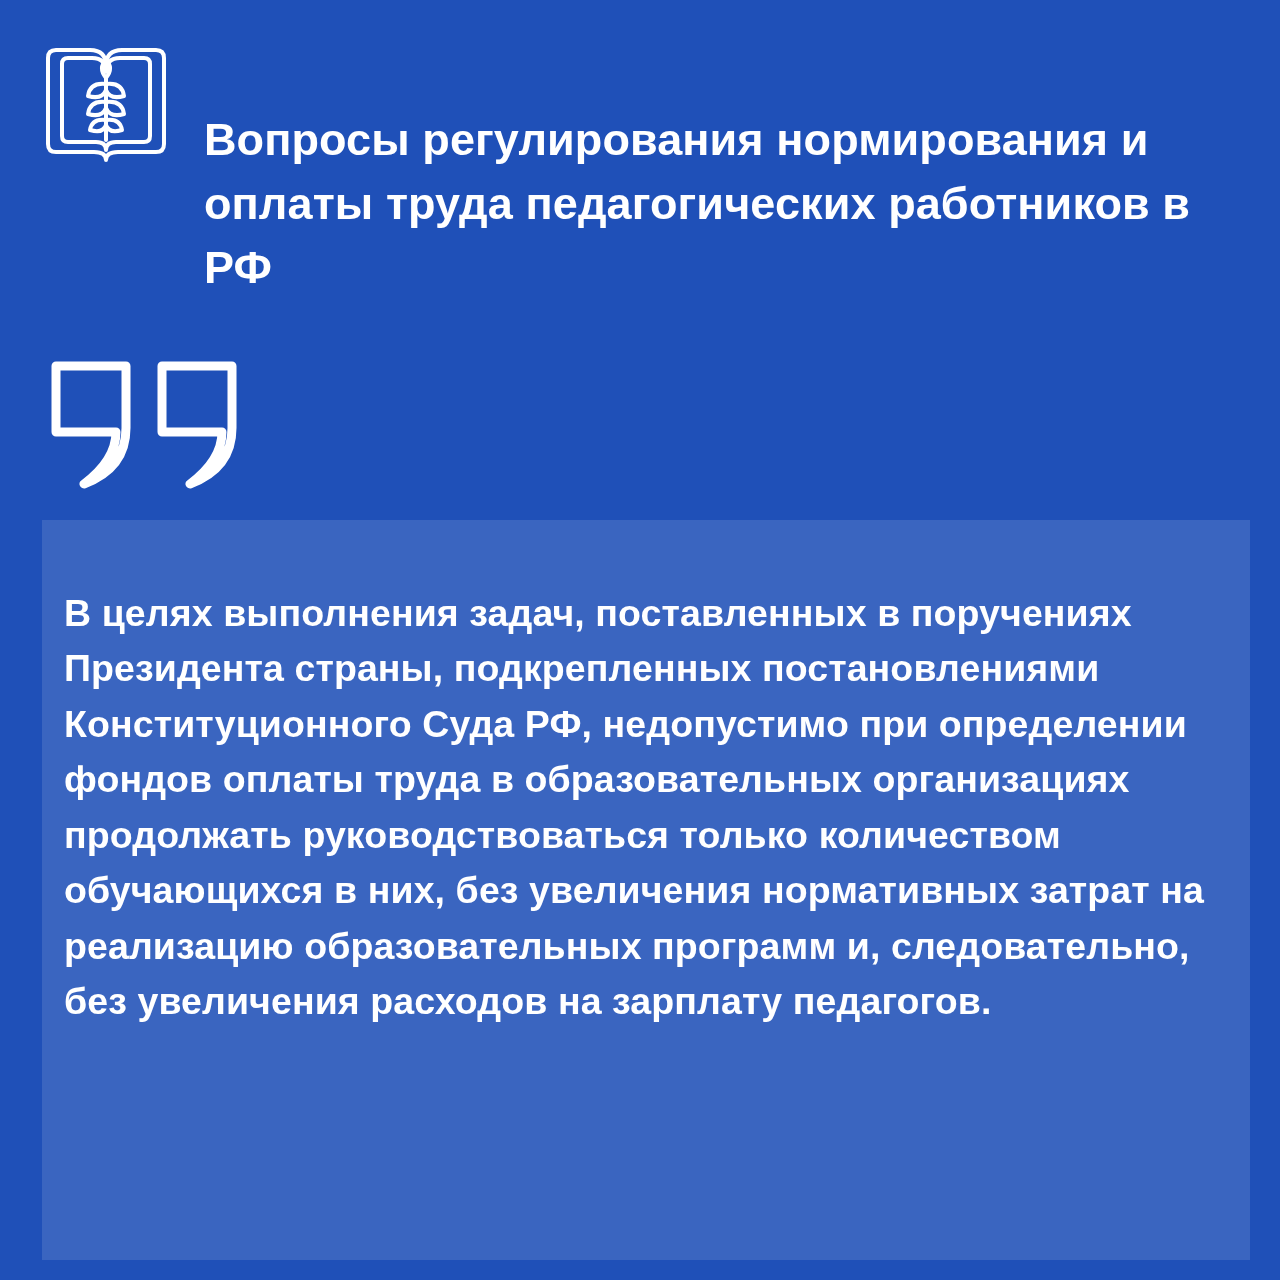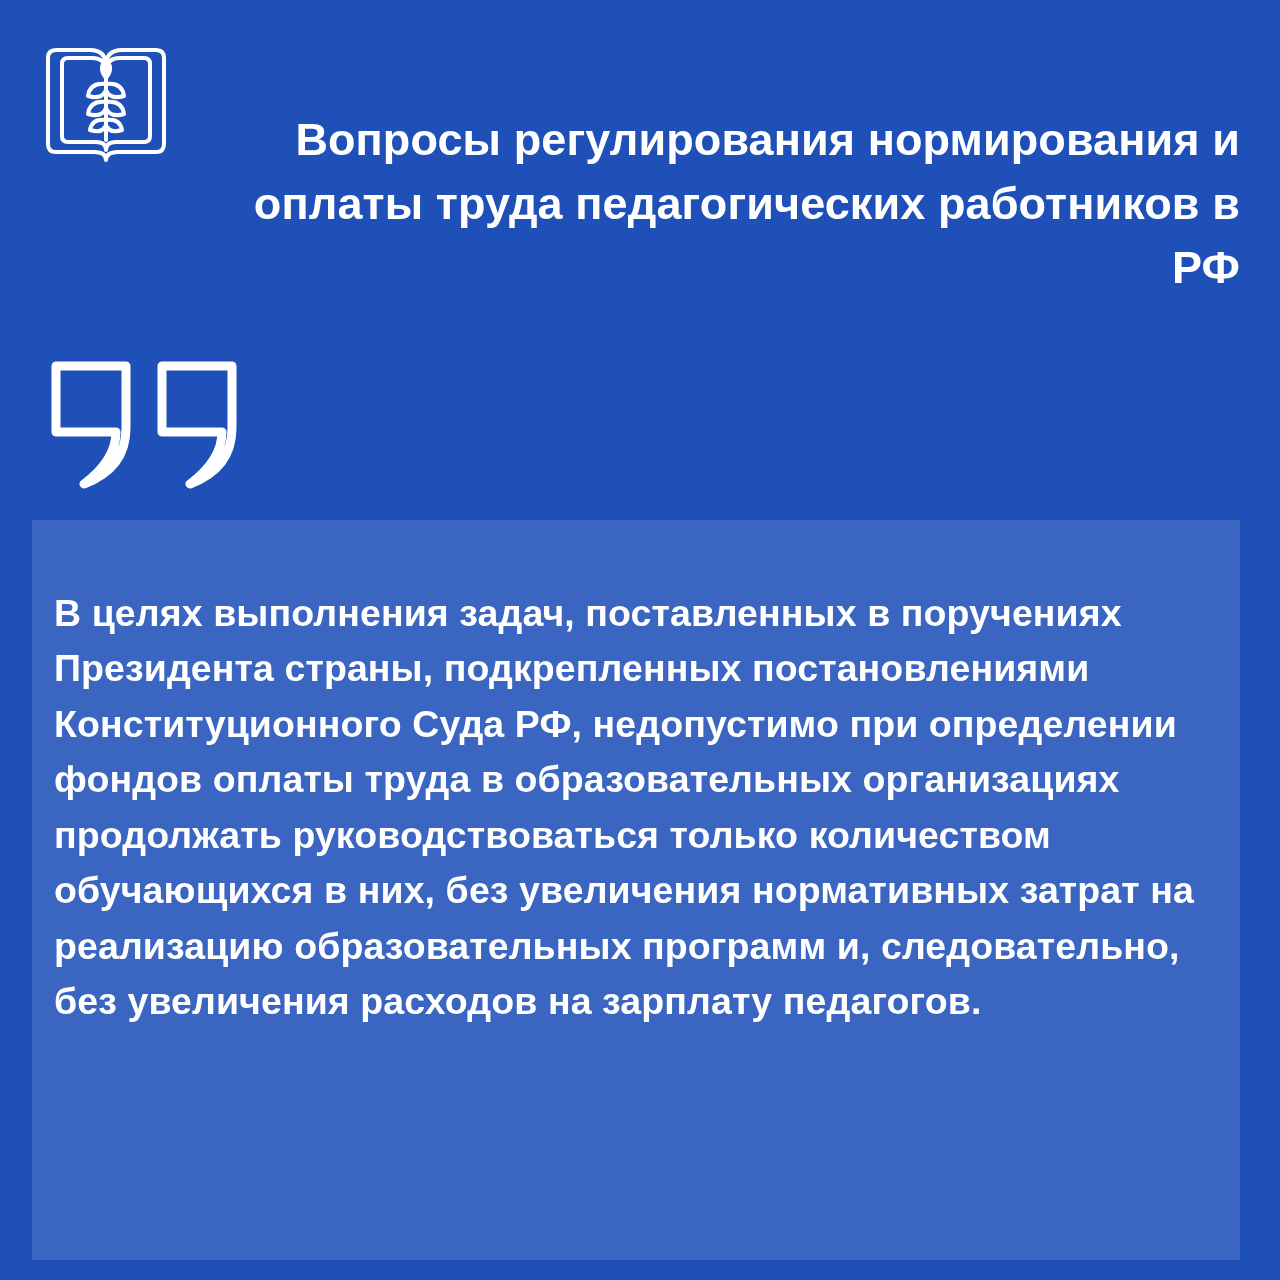--- a/index.html
+++ b/index.html
@@ -19,21 +19,20 @@
     height: 1280px;
     background: #1f50b8;
     box-sizing: border-box;
   }
   
   .header {
     display: flex;
     align-items: flex-start;
     padding: 28px 40px 0 36px;
     box-sizing: border-box;
-    text-align: right;
   }
   .logo {
     flex: 0 0 auto;
     width: 140px;
     height: 140px;
     margin-top: 4px;
   }
   .logo svg {
     display: block;
     width: 140px;
@@ -56,21 +55,21 @@
     height: 140px;
   }
   .quote-mark svg {
     display: block;
     width: 210px;
     height: 140px;
   }
   
   .quote-panel {
     position: absolute;
-    left: 32px;
+    left: 42px;
     top: 520px;
     width: 1208px;
     height: 740px;
     background: rgba(255,255,255,0.12);
     box-sizing: border-box;
     padding: 28px 26px 20px 22px;
   }
   .quote-text {
     color: #ffffff;
     font-size: 37.5px;

